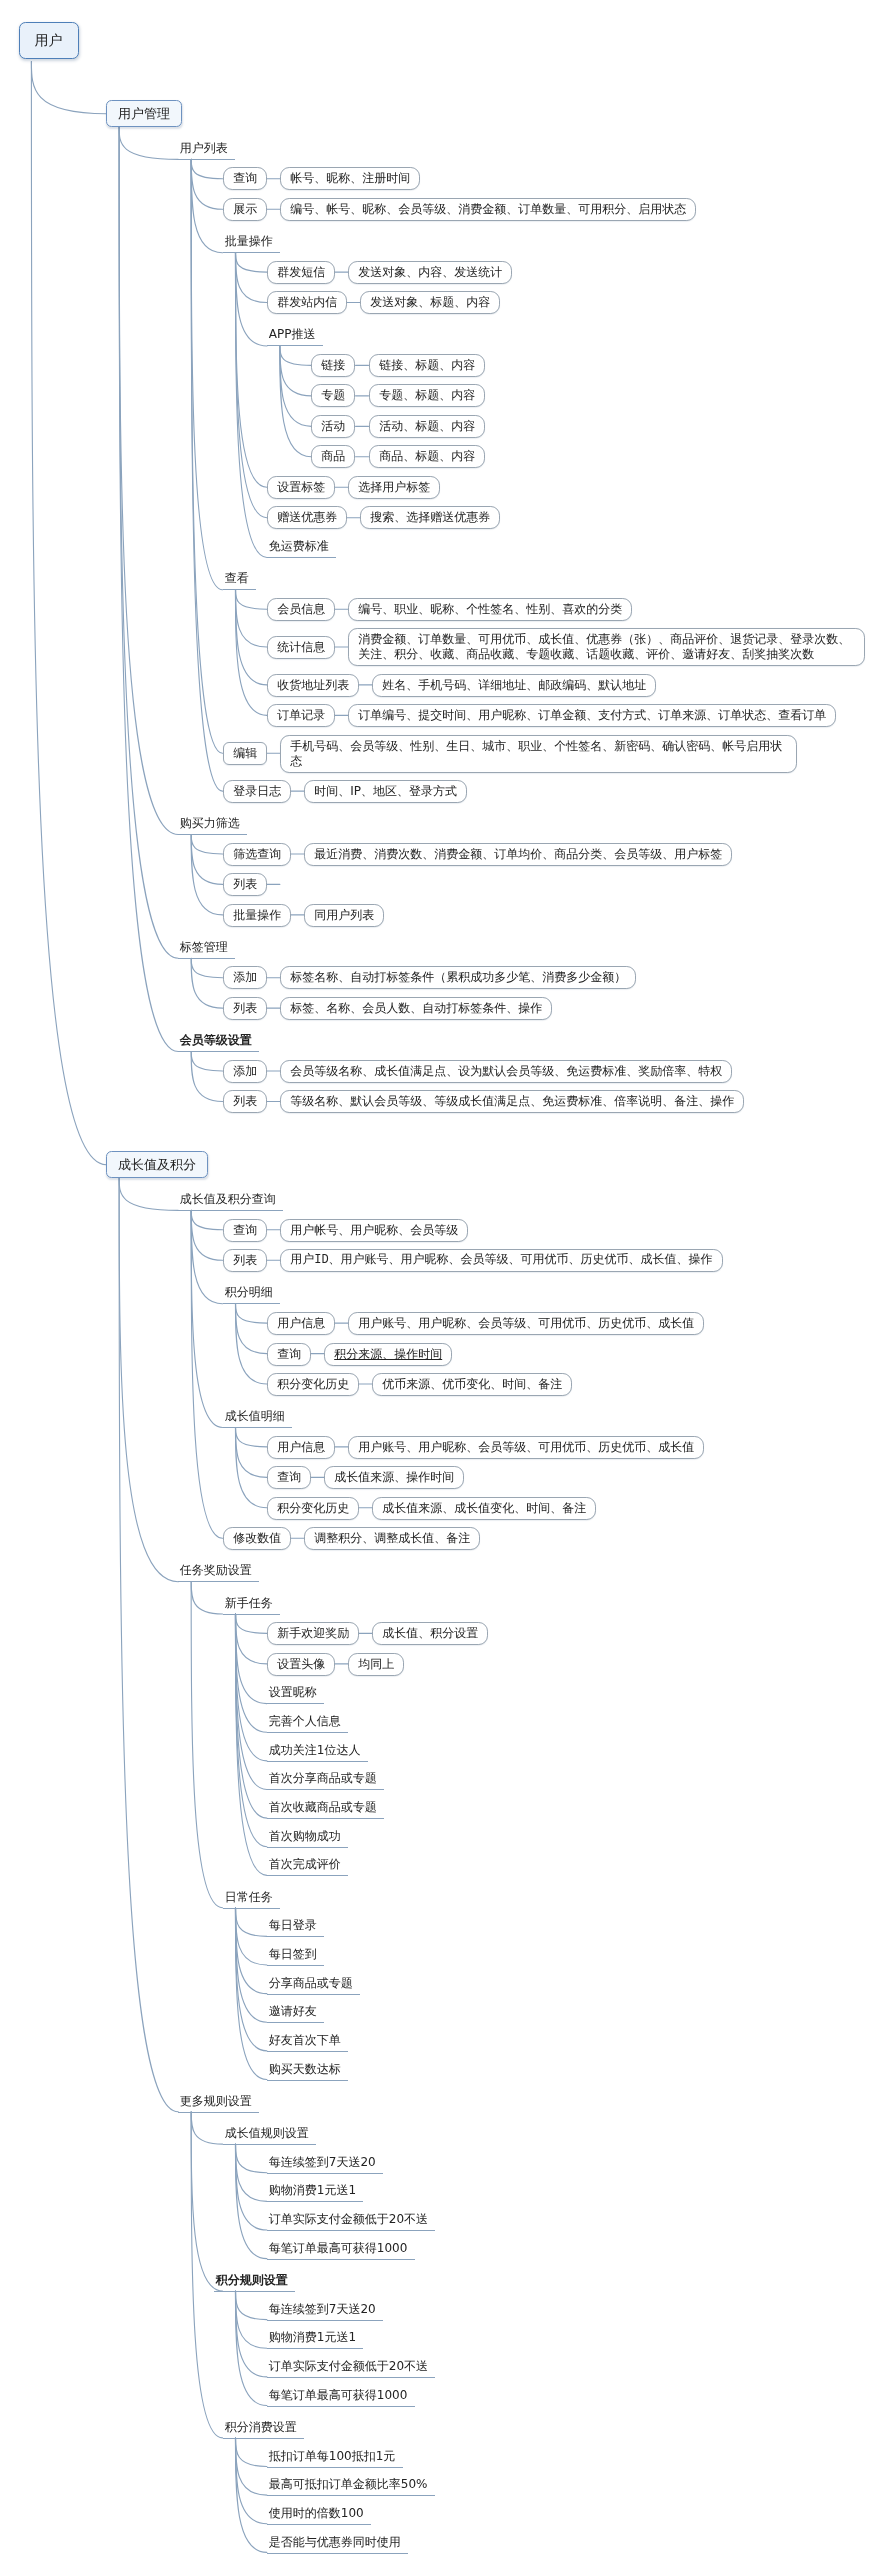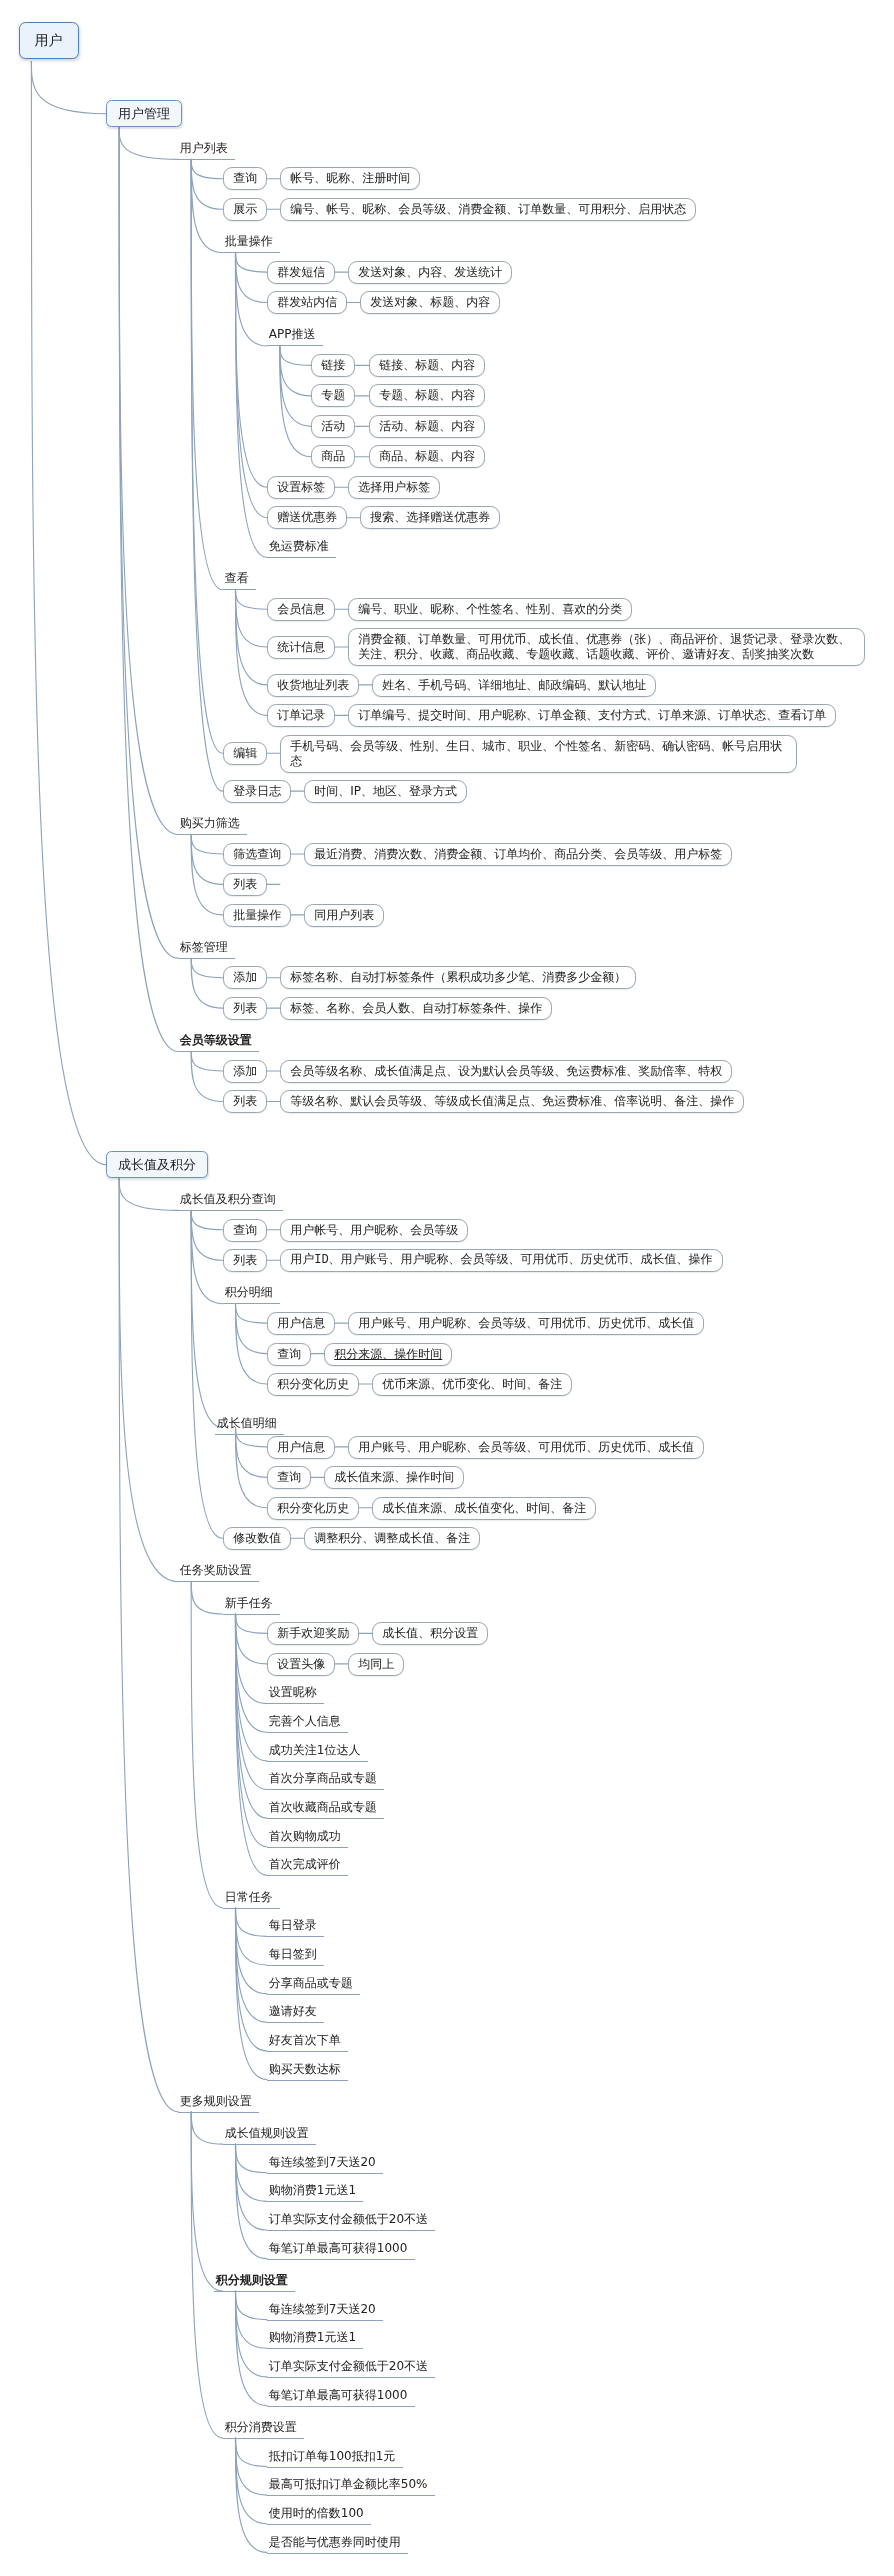--- a/index.html
+++ b/index.html
@@ -202,21 +202,21 @@
     <div class="node line" style="left: 267px; top: 537px;">免运费标准</div>
     <div class="node line" style="left: 223px; top: 569px;">查看</div>
     <div class="node capsule" style="left: 267px; top: 598px;">会员信息</div>
     <div class="node capsule" style="left: 348px; top: 598px;">编号、职业、昵称、个性签名、性别、喜欢的分类</div>
     <div class="node capsule" style="left: 267px; top: 636px;">统计信息</div>
     <div class="node capsule" style="left: 348px; top: 628px;">消费金额、订单数量、可用优币、成长值、优惠券（张）、商品评价、退货记录、登录次数、关注、积分、收藏、商品收藏、专题收藏、话题收藏、评价、邀请好友、刮奖抽奖次数</div>
     <div class="node capsule" style="left: 267px; top: 674px;">收货地址列表</div>
     <div class="node capsule" style="left: 372px; top: 674px;">姓名、手机号码、详细地址、邮政编码、默认地址</div>
     <div class="node capsule" style="left: 267px; top: 704px;">订单记录</div>
     <div class="node capsule" style="left: 348px; top: 704px;">订单编号、提交时间、用户昵称、订单金额、支付方式、订单来源、订单状态、查看订单</div>
-    <div class="node capsule" style="left: 223px; top: 742px;">编辑</div>
+    <div class="node capsule" style="left: 223px; top: 742px; border-radius: 6px;">编辑</div>
     <div class="node capsule" style="left: 280px; top: 735px;">手机号码、会员等级、性别、生日、城市、职业、个性签名、新密码、确认密码、帐号启用状态</div>
     <div class="node capsule" style="left: 223px; top: 780px;">登录日志</div>
     <div class="node capsule" style="left: 304px; top: 780px;">时间、IP、地区、登录方式</div>
     <div class="node line" style="left: 178px; top: 814px;">购买力筛选</div>
     <div class="node capsule" style="left: 223px; top: 843px;">筛选查询</div>
     <div class="node capsule" style="left: 304px; top: 843px;">最近消费、消费次数、消费金额、订单均价、商品分类、会员等级、用户标签</div>
     <div class="node capsule" style="left: 223px; top: 873px;">列表</div>
     <div class="node capsule" style="left: 223px; top: 904px;">批量操作</div>
     <div class="node capsule" style="left: 304px; top: 904px;">同用户列表</div>
     <div class="node line" style="left: 178px; top: 938px;">标签管理</div>
@@ -235,21 +235,21 @@
     <div class="node capsule" style="left: 280px; top: 1219px;">用户帐号、用户昵称、会员等级</div>
     <div class="node capsule" style="left: 223px; top: 1249px;">列表</div>
     <div class="node capsule" style="left: 280px; top: 1249px; font-family: Liberation Mono, monospace;">用户ID、用户账号、用户昵称、会员等级、可用优币、历史优币、成长值、操作</div>
     <div class="node line" style="left: 223px; top: 1283px;">积分明细</div>
     <div class="node capsule" style="left: 267px; top: 1312px;">用户信息</div>
     <div class="node capsule" style="left: 348px; top: 1312px;">用户账号、用户昵称、会员等级、可用优币、历史优币、成长值</div>
     <div class="node capsule" style="left: 267px; top: 1343px;">查询</div>
     <div class="node capsule" style="left: 324px; top: 1343px; text-decoration: underline;">积分来源、操作时间</div>
     <div class="node capsule" style="left: 267px; top: 1373px;">积分变化历史</div>
     <div class="node capsule" style="left: 372px; top: 1373px;">优币来源、优币变化、时间、备注</div>
-    <div class="node line" style="left: 215px; top: 1407px; margin-top: 7px;">成长值明细</div>
+    <div class="node line" style="left: 223px; top: 1407px;">成长值明细</div>
     <div class="node capsule" style="left: 267px; top: 1436px;">用户信息</div>
     <div class="node capsule" style="left: 348px; top: 1436px;">用户账号、用户昵称、会员等级、可用优币、历史优币、成长值</div>
     <div class="node capsule" style="left: 267px; top: 1466px;">查询</div>
     <div class="node capsule" style="left: 324px; top: 1466px;">成长值来源、操作时间</div>
     <div class="node capsule" style="left: 267px; top: 1497px;">积分变化历史</div>
     <div class="node capsule" style="left: 372px; top: 1497px;">成长值来源、成长值变化、时间、备注</div>
     <div class="node capsule" style="left: 223px; top: 1527px;">修改数值</div>
     <div class="node capsule" style="left: 304px; top: 1527px;">调整积分、调整成长值、备注</div>
     <div class="node line" style="left: 178px; top: 1561px;">任务奖励设置</div>
     <div class="node line" style="left: 223px; top: 1594px;">新手任务</div>

